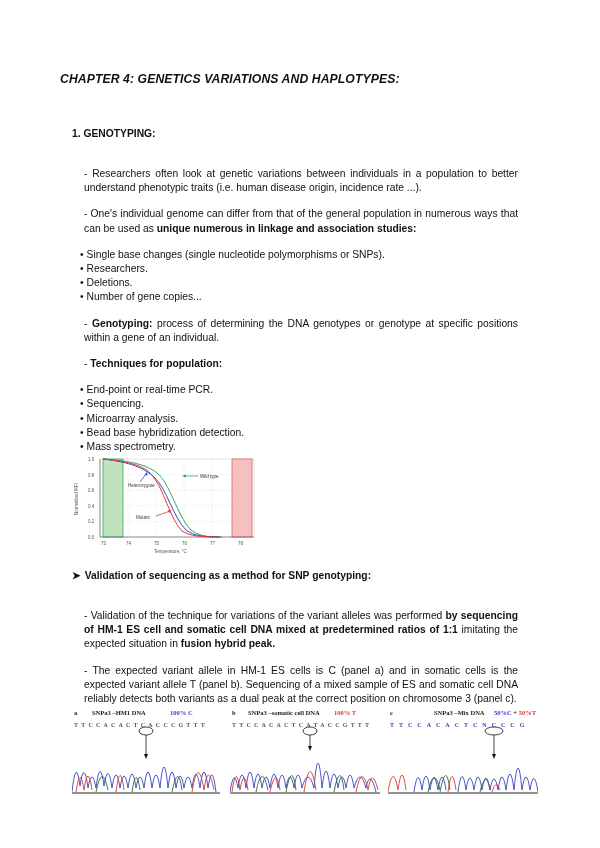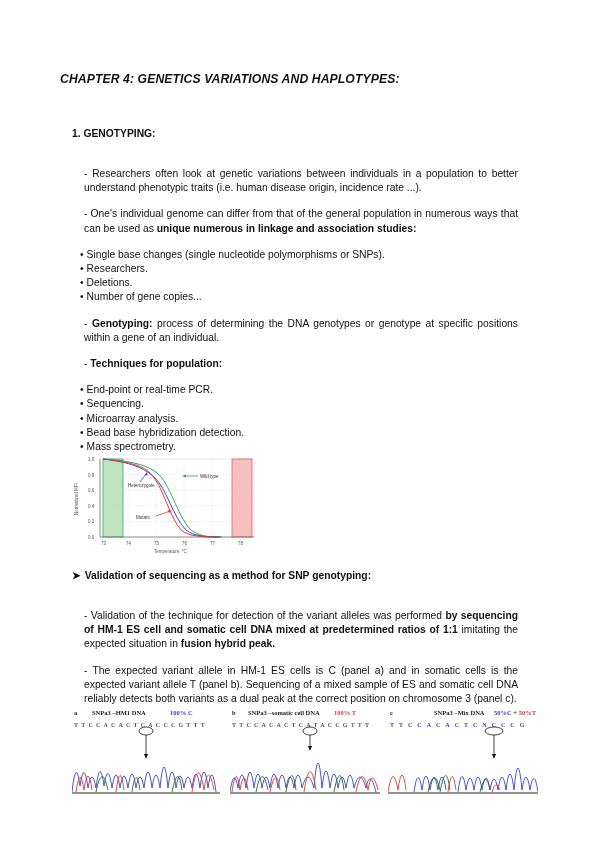--- a/index.html
+++ b/index.html
@@ -101,21 +101,21 @@
     <polygon points="75,17 72.5,20 75.5,20.5" fill="#3a45c0"></polygon>
     <line x1="84" y1="61" x2="98" y2="56" stroke="#e03a3a" stroke-width="0.8"></line>
     <polygon points="100,55.5 96,55 97,58" fill="#e03a3a"></polygon>
   </svg>
 
   <div class="block" style="top:569px;">
     <span class="arrow">➤</span><b>Validation of sequencing as a method for SNP genotyping:</b>
   </div>
 
   <div class="block" style="top:597px;">
-    <p class="p"><span>- Validation of the technique for detection of the variant alleles was performed </span><b>by sequencing of HM-1 ES cell and somatic cell DNA mixed at predetermined ratios of 1:1</b><span> imitating the expected situation in </span><b>fusion hybrid peak.</b></p>
+    <p class="p"><span>- Validation of the technique for variations of the variant alleles was performed </span><b>by sequencing of HM-1 ES cell and somatic cell DNA mixed at predetermined ratios of 1:1</b><span> imitating the expected situation in </span><b>fusion hybrid peak.</b></p>
     <p class="p">- The expected variant allele in HM-1 ES cells is C (panel a) and in somatic cells is the expected variant allele T (panel b). Sequencing of a mixed sample of ES and somatic cell DNA reliably detects both variants as a dual peak at the correct position on chromosome 3 (panel c).</p>
   </div>
 
   <div class="seqpanel" style="left:72px; width:148px;">
     <div class="seqlabel">
       <span style="left:2px;">a</span>
       <span style="left:20px;">SNPa3 –HM1 DNA</span>
       <span style="left:98px; color:#3a3ad0;">100% C</span>
     </div>
     <div class="bases" style="color:#555;">TTCCACACTCACCCGTTT</div>

